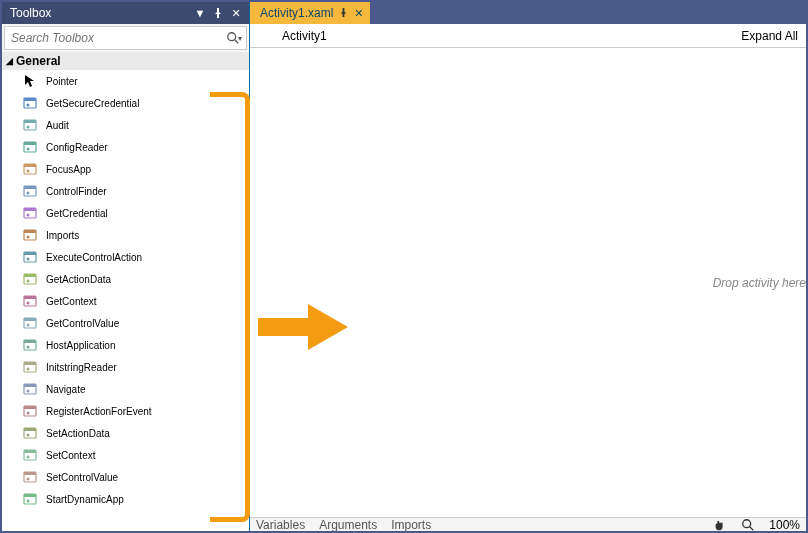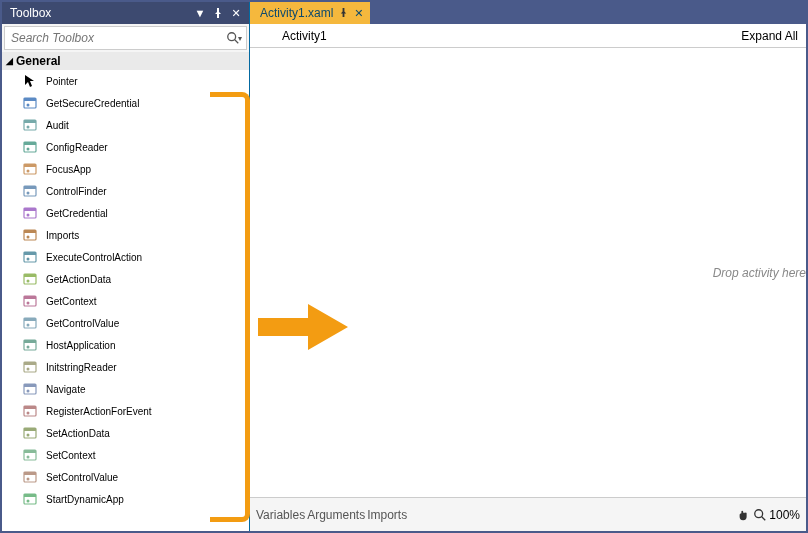--- a/index.html
+++ b/index.html
@@ -148,25 +148,25 @@
     align-items: center;
     justify-content: flex-end;
     background: #fff;
     color: #888;
     font-style: italic;
     position: relative;
   }
   .bottom-bar {
     display: flex;
     align-items: center;
-    height: 34px;
+    height: 14px;
     border-top: 1px solid #ccc;
     padding: 0 6px;
     font-size: 12px;
-    gap: 2px;
+    gap: 14px;
     background: #f5f5f5;
   }
   .bottom-bar .link { color: #555; cursor: pointer; }
   .bottom-bar .spacer { flex: 1; }
   .bottom-bar .zoom-icons { display: flex; align-items: center; gap: 6px; color: #333; }
   
   .annotation {
     position: absolute;
     pointer-events: none;
     z-index: 50;

